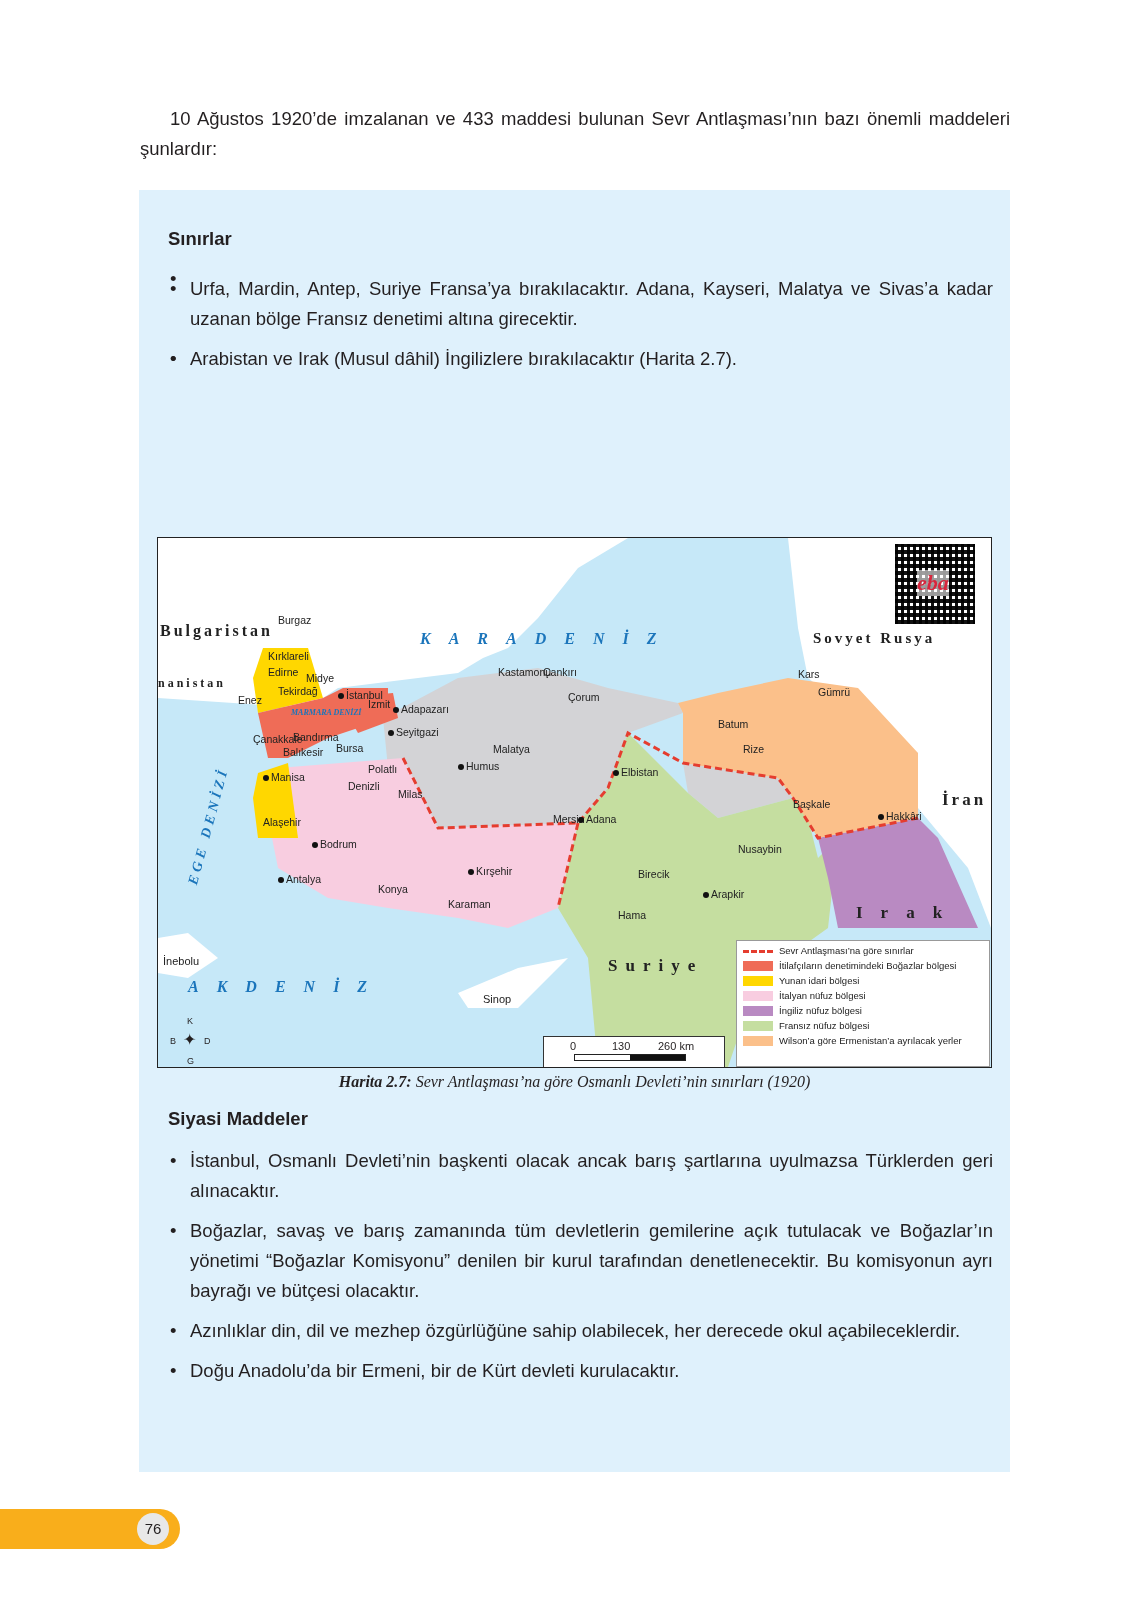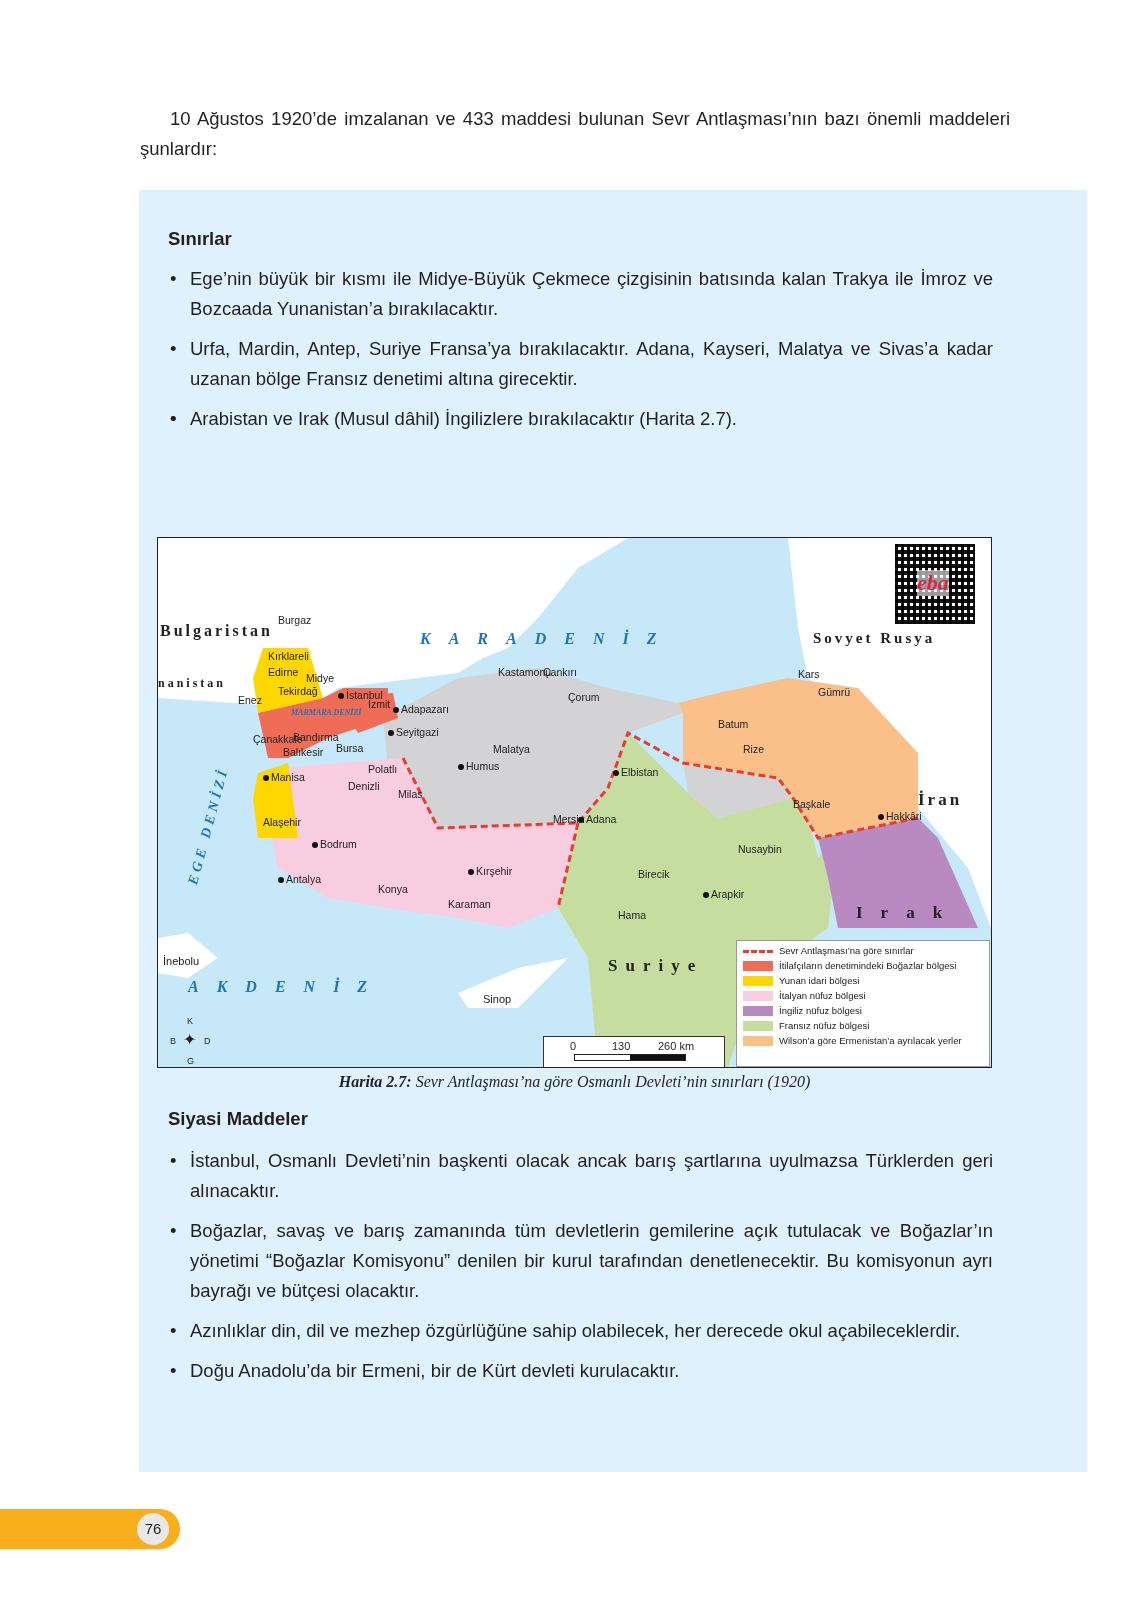--- a/index.html
+++ b/index.html
@@ -1,20 +1,20 @@
 <!DOCTYPE html>
 <html><head>
 <meta charset="utf-8">
 <style>
   html, body { margin:0; padding:0; }
   body { width:1133px; height:1615px; background:#ffffff; position:relative; overflow:hidden;
          font-family:"Liberation Sans", sans-serif; color:#231f20; }
   .intro { position:absolute; left:140px; top:104px; width:870px; font-size:18.5px; line-height:30px; text-align:justify; }
   .intro .indent { display:inline-block; width:30px; }
-  .box { position:absolute; left:139px; top:190px; width:948px; height:1282px; background:#dff1fc; }
+  .box { position:absolute; left:139px; top:190px; width:871px; height:1282px; background:#dff1fc; }
   .section-title { position:absolute; left:29px; font-weight:bold; font-size:18.5px; }
   .bullets { position:absolute; left:29px; width:825px; margin:0; padding:0; list-style:none; }
   .bullets li { position:relative; padding-left:22px; font-size:18.5px; line-height:30px; text-align:justify; margin-bottom:10px; }
   .bullets li .dot { position:absolute; left:2px; top:0; }
   .map { position:absolute; left:18px; top:347px; width:833px; height:529px; border:1px solid #222; background:#c6e8f8; overflow:hidden; }
   .map svg { position:absolute; left:0; top:0; }
   .lbl { position:absolute; font-size:10.5px; color:#222; white-space:nowrap; }
   .lbl .pt { display:inline-block; width:6px; height:6px; border-radius:50%; background:#111; margin-right:2px; vertical-align:middle; }
   .sea { position:absolute; font-family:"Liberation Serif", serif; font-style:italic; font-weight:bold; color:#1b75bb; font-size:16px; letter-spacing:18px; white-space:nowrap; }
   .country { position:absolute; font-family:"Liberation Serif", serif; font-weight:bold; color:#222; font-size:15px; letter-spacing:3px; white-space:nowrap; }
@@ -36,21 +36,21 @@
   .page-num { position:absolute; left:137px; top:1513px; width:32px; height:32px; border-radius:50%; background:#e8e8e8; text-align:center; line-height:32px; font-size:15px; }
 </style>
 </head>
 <body>
 
 <p class="intro" style="margin:0;"><span class="indent"></span><span>10 Ağustos 1920’de imzalanan ve 433 maddesi bulunan Sevr Antlaşması’nın bazı önemli maddeleri şunlardır:</span></p>
 
 <div class="box">
   <div class="section-title" style="top:38px;">Sınırlar</div>
   <ul class="bullets" style="top:74px;">
-    <li><span class="dot">•</span><span>Ege’nin büyük bir kısmı ile Midye-Büyük Çekmece çizgisinin batısında kalan Trakya ile İmroz ve Bozcaada Yunanistan’a bırakılacaktır.</span></li>
+    <li><span class="dot">•</span></li>
     <li><span class="dot">•</span><span>Urfa, Mardin, Antep, Suriye Fransa’ya bırakılacaktır. Adana, Kayseri, Malatya ve Sivas’a kadar uzanan bölge Fransız denetimi altına girecektir.</span></li>
     <li><span class="dot">•</span></li>
     <li><span class="dot">•</span><span>Arabistan ve Irak (Musul dâhil) İngilizlere bırakılacaktır (Harita 2.7).</span></li>
   </ul>
 
   <div class="map">
     <svg width="833" height="529" viewBox="0 0 833 529">
 
       <path d="M0,0 L470,0 L420,30 L380,80 L350,110 L325,120 L300,135 L180,150 L150,170 L0,160 Z" fill="#ffffff"></path>
       <path d="M630,0 L833,0 L833,390 L810,330 L760,270 L760,215 L700,180 L650,140 L640,90 Z" fill="#ffffff"></path>
@@ -74,21 +74,21 @@
       <path d="M100,175 L165,160 L185,150 L230,150 L230,170 L200,190 L170,200 L130,220 L110,220 Z" fill="#ef6c57"></path>
       <path d="M180,160 L235,155 L240,180 L200,195 Z" fill="#ef6c57"></path>
 
       <path d="M245,220 L280,290 L420,285 L450,250 L470,195 L525,225 L620,240 L635,260 L660,300 L760,280" fill="none" stroke="#e53d2f" stroke-width="3" stroke-dasharray="7,4"></path>
       <path d="M420,285 L400,370" fill="none" stroke="#e53d2f" stroke-width="3" stroke-dasharray="7,4"></path>
     </svg>
 
     <div class="country" style="left:2px;top:84px;font-size:16px;">Bulgaristan</div>
     <div class="country" style="left:0;top:138px;font-size:12px;">nanistan</div>
     <div class="country" style="left:655px;top:92px;">Sovyet Rusya</div>
-    <div class="country" style="left:760px;top:252px;font-size:17px;">İran</div>
+    <div class="country" style="left:760px;top:252px;font-size:17px;padding-left:24px;">İran</div>
     <div class="country" style="left:698px;top:365px;font-size:17px;letter-spacing:18px;">Irak</div>
     <div class="country" style="left:450px;top:418px;font-size:17px;letter-spacing:8px;">Suriye</div>
 
     <div class="sea" style="left:262px;top:92px;">KARADENİZ</div>
     <div class="sea" style="left:30px;top:440px;">AKDENİZ</div>
     <div class="sea" style="left:-10px;top:280px;transform:rotate(-75deg);font-size:14px;letter-spacing:4px;">EGE DENİZİ</div>
     <div class="sea" style="left:133px;top:170px;font-size:8px;letter-spacing:0;">MARMARA DENİZİ</div>
 
     <div class="lbl" style="left:120px;top:76px;"><span>Burgaz</span></div>
     <div class="lbl" style="left:110px;top:112px;"><span>Kırklareli</span></div>

